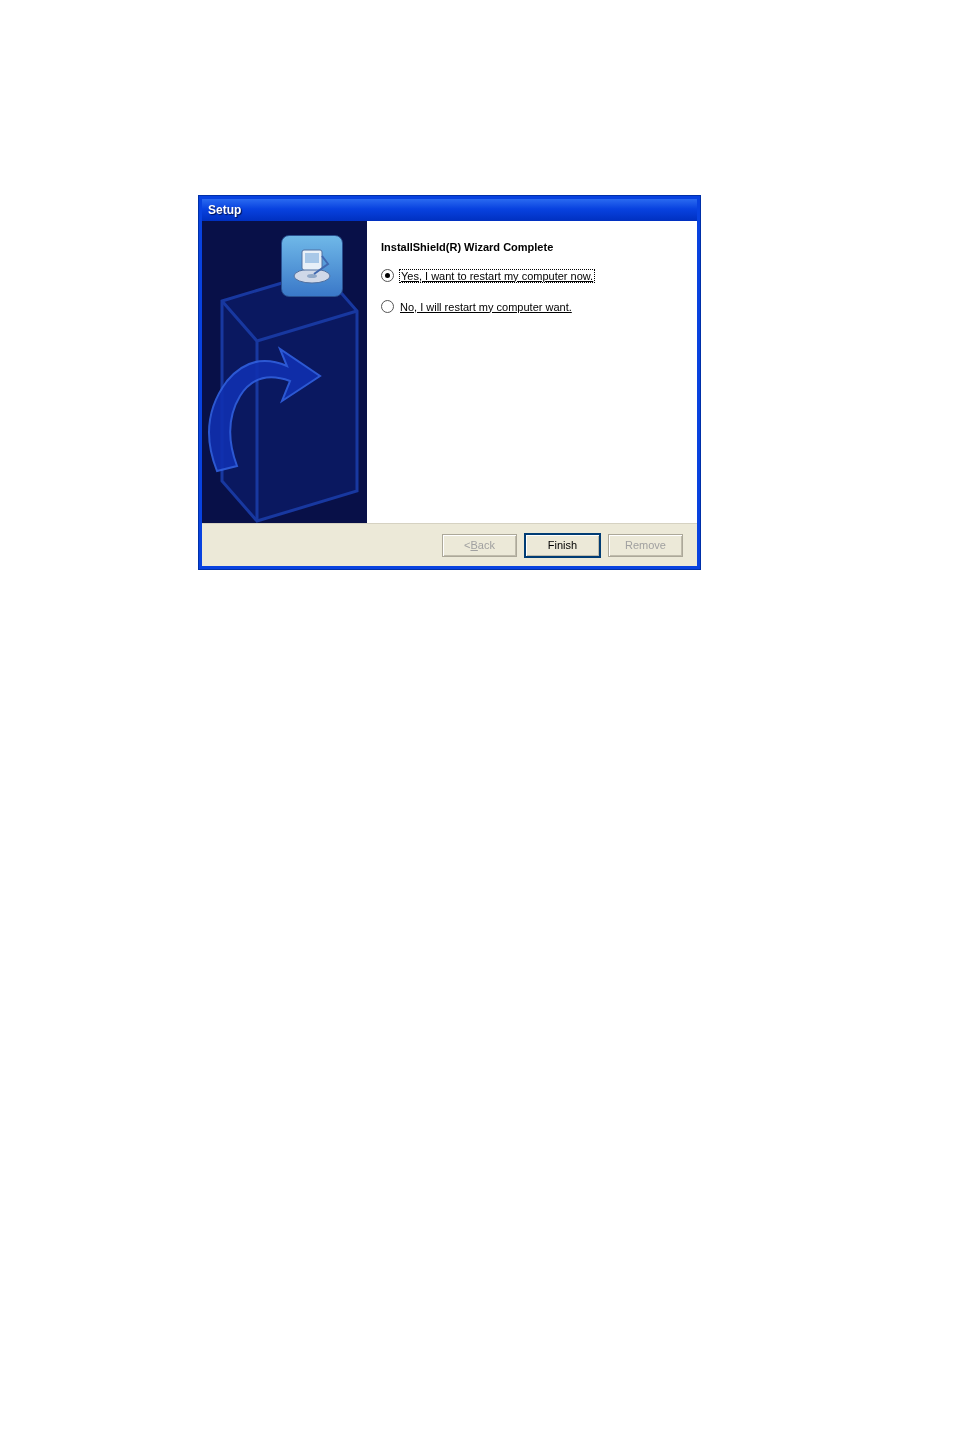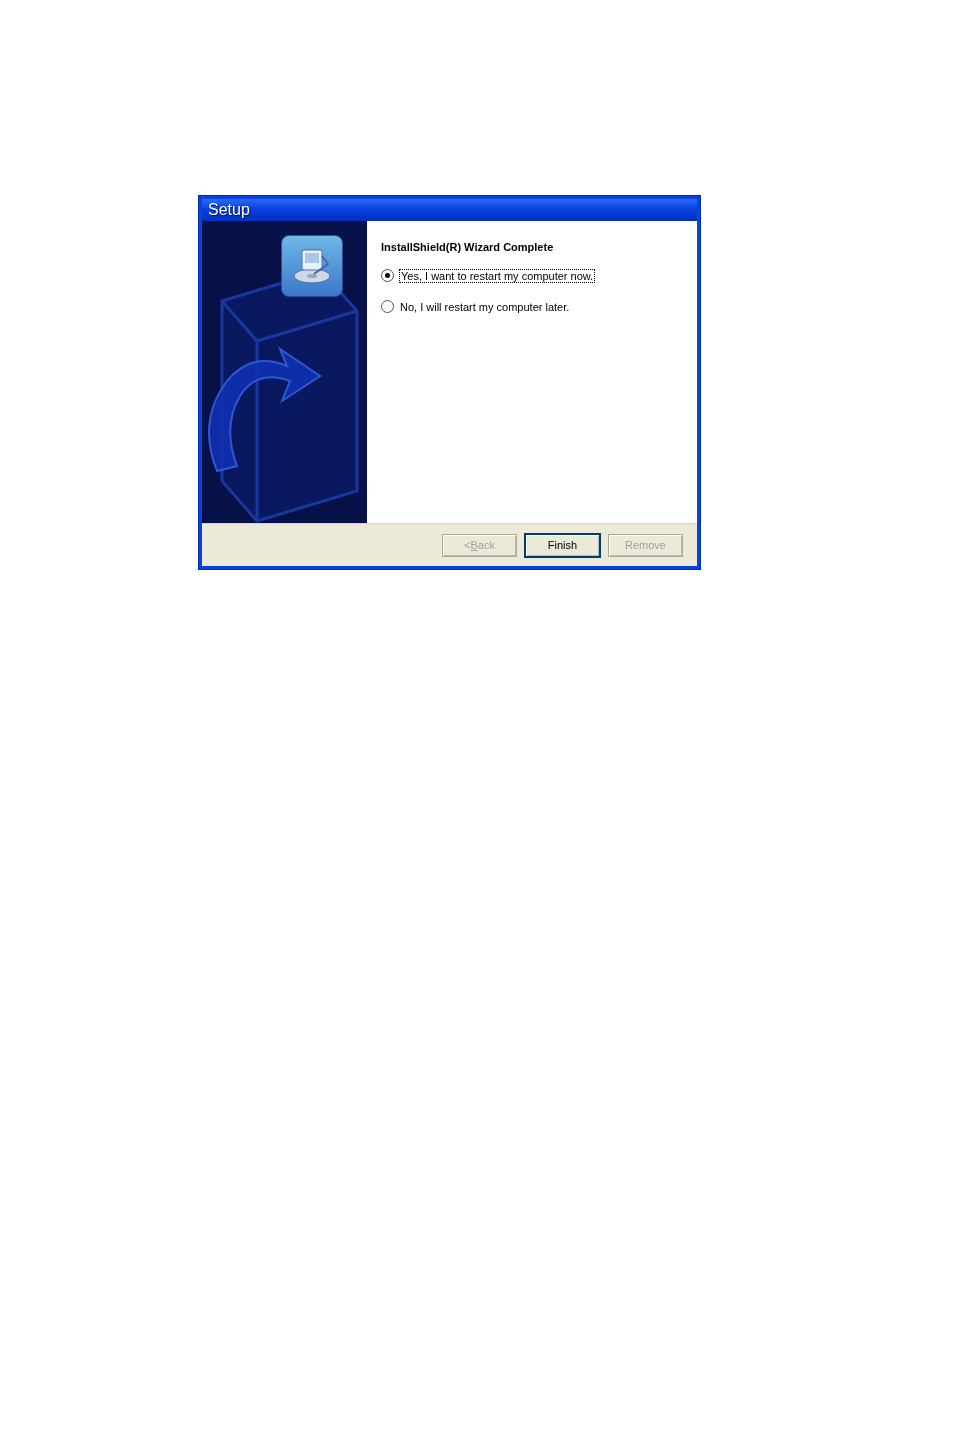--- a/index.html
+++ b/index.html
@@ -22,22 +22,22 @@
   }
   .titlebar {
     height: 22px;
     background: linear-gradient(to bottom, #2a6af0 0%, #0842e0 45%, #0030c0 100%);
     display: flex;
     align-items: center;
     padding-left: 6px;
   }
   .titlebar-text {
     color: #ffffff;
-    font-weight: normal;
-    font-size: 16px;
+    font-weight: bold;
+    font-size: 12px;
     text-shadow: 1px 1px 1px #001050;
   }
   .content-row {
     display: flex;
     height: 302px;
     background: #ffffff;
   }
   .sidebar {
     width: 165px;
     background: #081048;
@@ -74,20 +74,21 @@
     margin-bottom: 16px;
   }
   .desc {
     line-height: 1.35;
     margin-bottom: 38px;
   }
   .radio-row {
     display: flex;
     align-items: center;
     margin-bottom: 18px;
+    text-decoration: underline;
   }
   .radio-dot {
     width: 11px;
     height: 11px;
     border: 1px solid #555;
     border-radius: 50%;
     background: #fff;
     margin-right: 6px;
     display: flex;
     align-items: center;
@@ -177,21 +178,21 @@
     <div class="main">
       <div class="heading">InstallShield(R) Wizard Complete</div>
 
       <div class="radio-row">
         <span class="radio-dot selected"></span>
         <span class="radio-label focused">Yes, I want to restart my computer now.</span>
       </div>
 
       <div class="radio-row">
         <span class="radio-dot"></span>
-        <span class="radio-label">No, I will restart my computer later.</span>
+        <span class="radio-label">No, I will restart my computer want.</span>
       </div>
 
     </div>
 
   </div>
 
   <div class="button-row">
     <div class="btn disabled">
       <span>&lt; </span>
         <span class="u">B</span>

